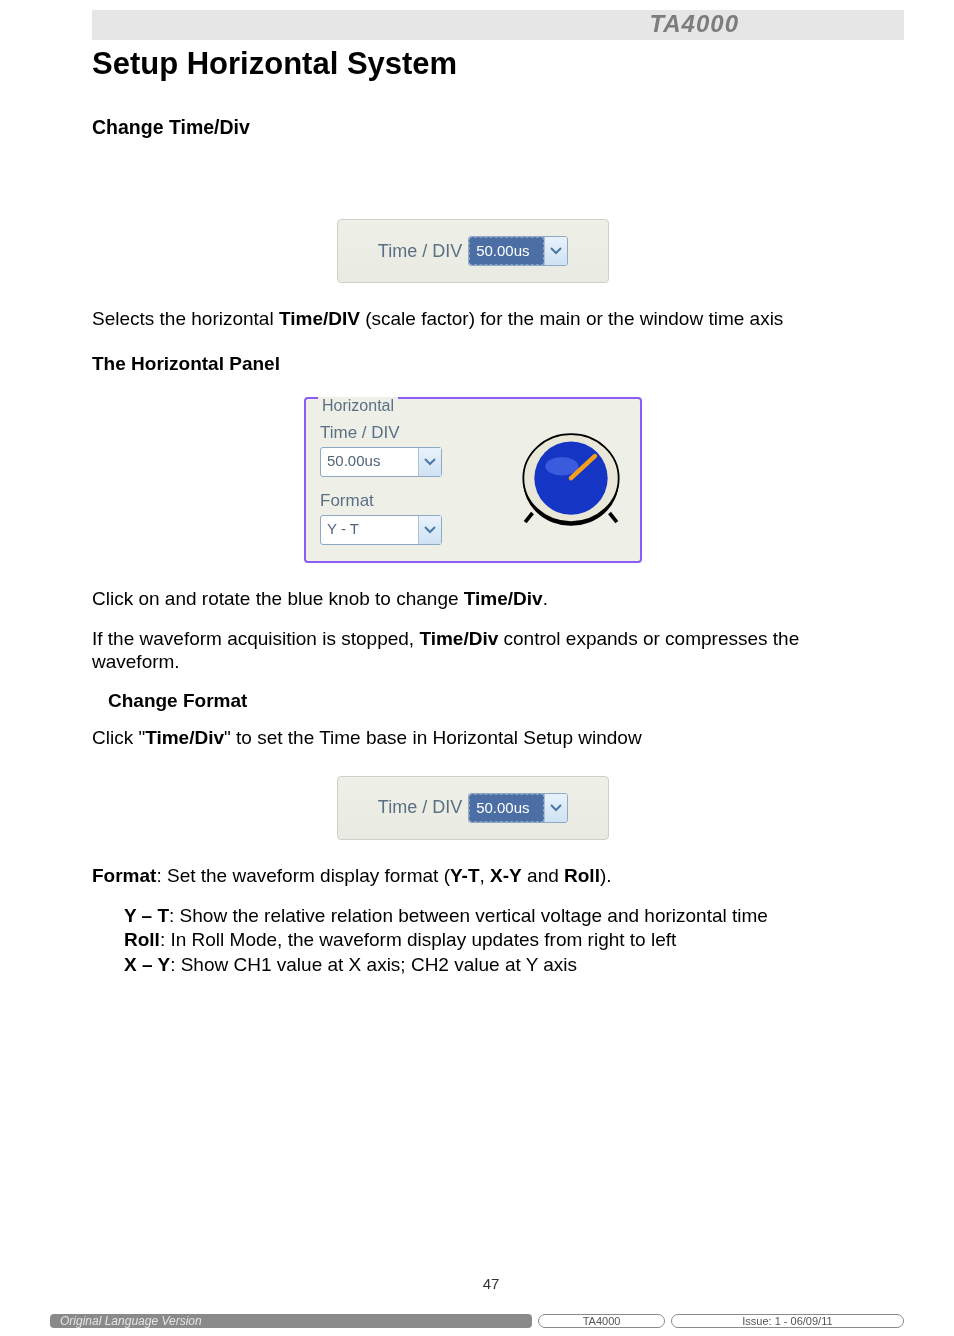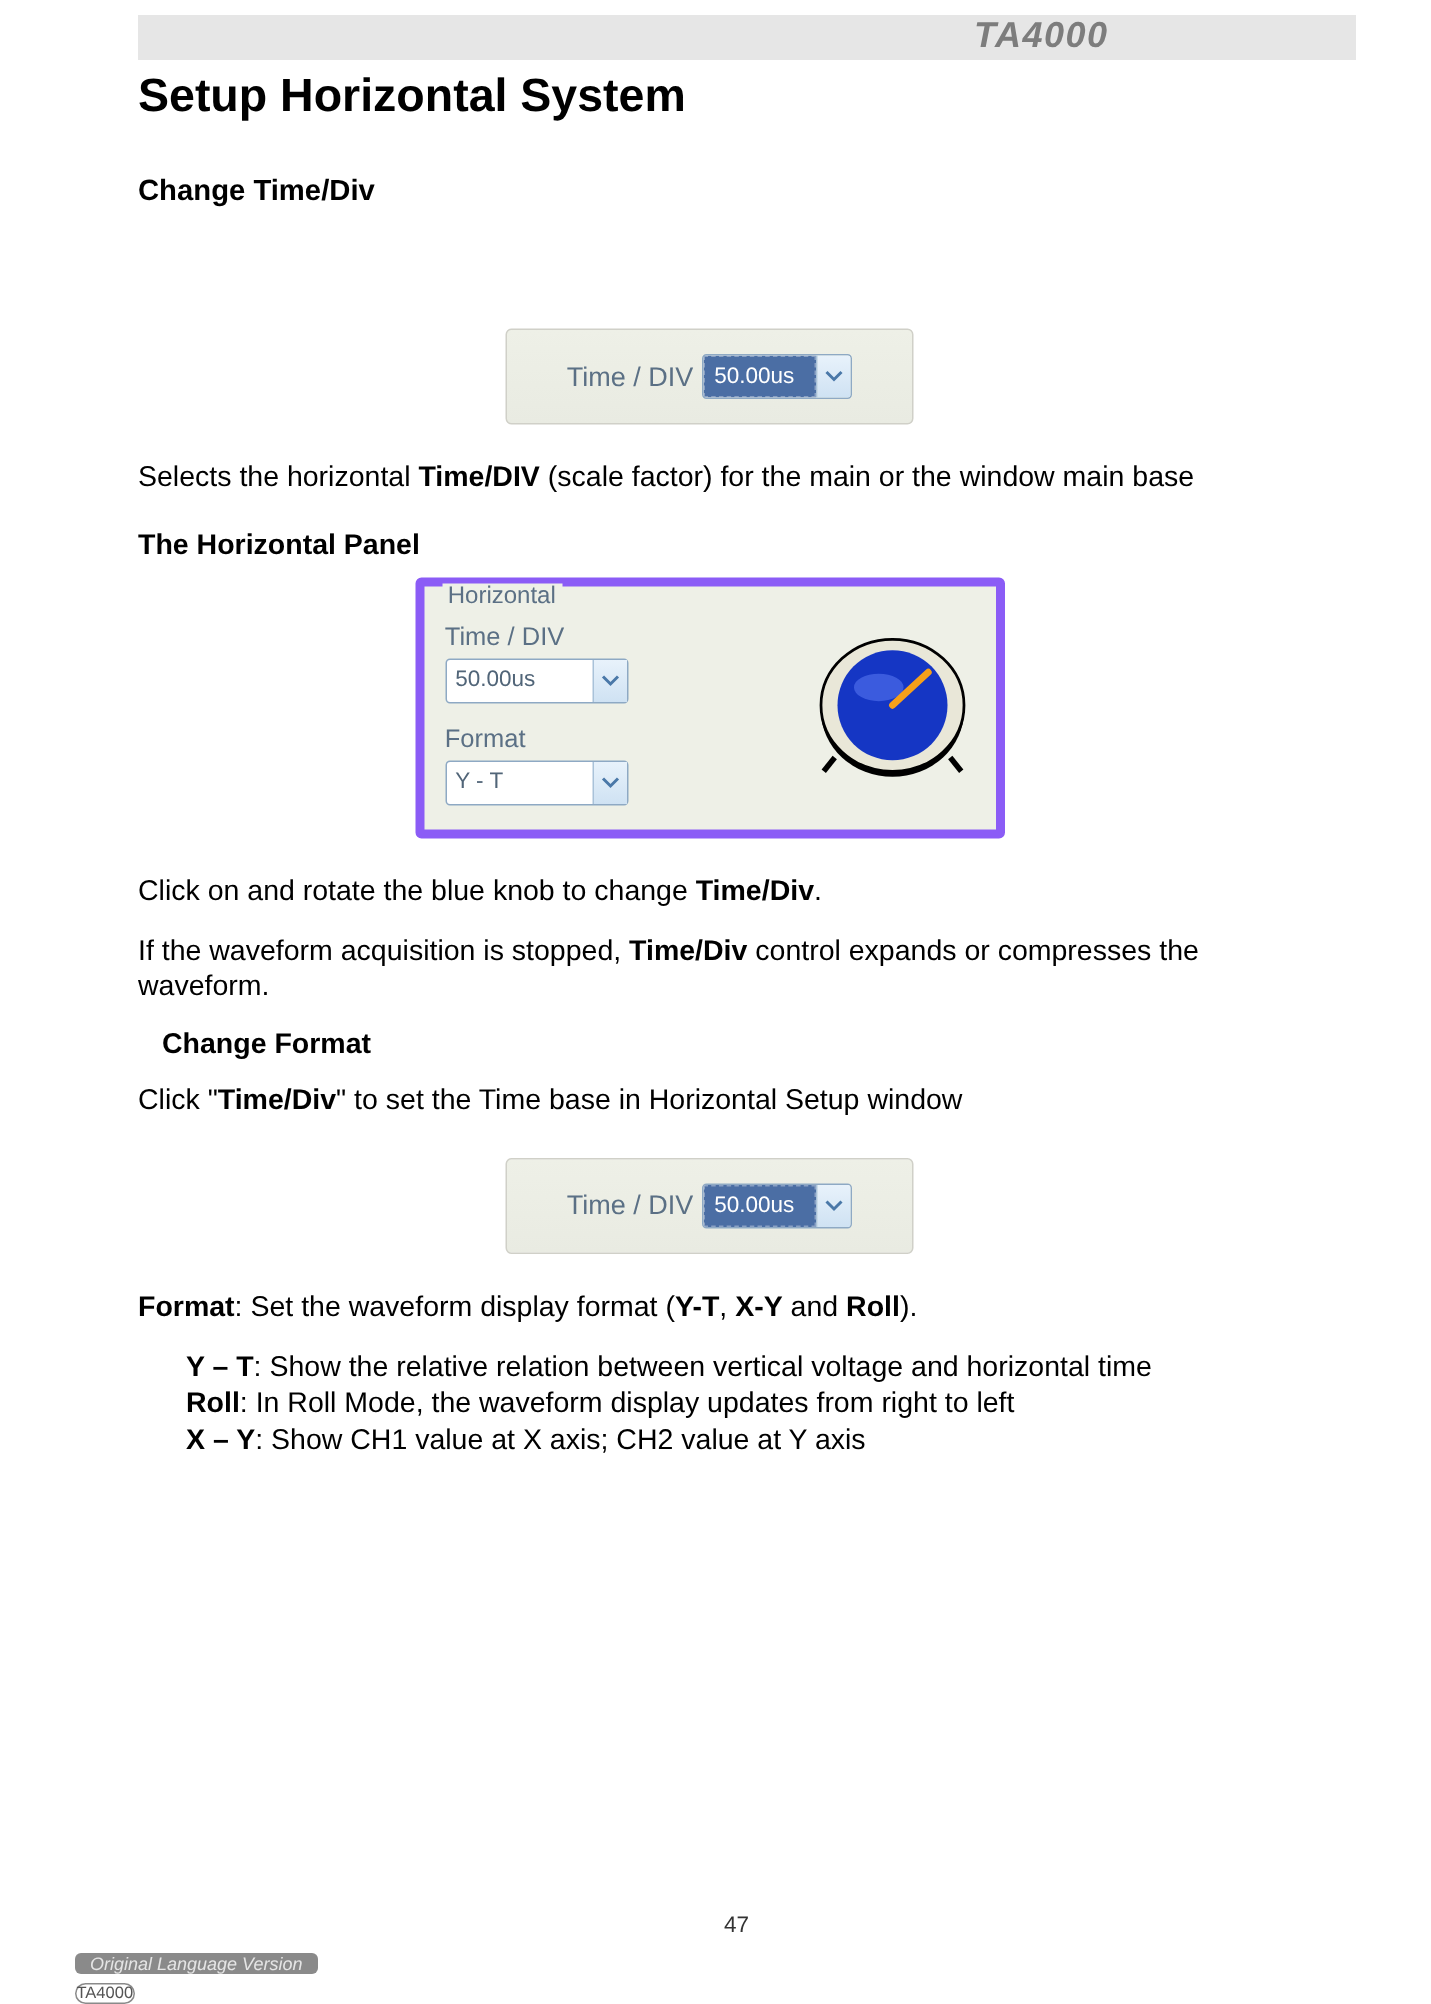--- a/index.html
+++ b/index.html
@@ -106,23 +106,23 @@
     background: linear-gradient(#e8f2fb, #cfe2f3);
     border-left: 1px solid #a9c2d9;
     display: flex;
     align-items: center;
     justify-content: center;
   }
   .timediv-select .caret svg { width: 12px; height: 8px; }
 
   
   .hpanel {
-    width: 393px;
-    margin: 10px auto 24px auto;
-    border: 6px solid #8b5cf6;
+    width: 338px;
+    margin: 22px auto 24px auto;
+    border: 2px solid #8b5cf6;
     border-radius: 4px;
     background: #eef0e7;
     position: relative;
     padding: 10px 14px 16px 14px;
     box-sizing: border-box;
   }
   .hpanel-legend {
     position: absolute;
     top: -2px;
     left: 12px;
@@ -186,22 +186,21 @@
     left: 0; right: 0;
     bottom: 54px;
     padding-left: 28px;
   }
   .footer {
     position: absolute;
     left: 50px; right: 50px; bottom: 18px;
     height: 26px;
     display: flex;
     gap: 6px;
-    align-items: flex-start;
-    flex-direction: column;
+    align-items: flex-end;
   }
   .footer .left {
     flex: 2.6;
     background: #8a8a8a;
     border-radius: 4px;
     color: #e5e5e5;
     font-style: italic;
     font-size: 12px;
     display: flex;
     align-items: center;
@@ -251,21 +250,21 @@
         <div class="val">50.00us</div>
         <div class="caret">
           <svg viewBox="0 0 12 8">
               <path d="M1 1 L6 6 L11 1" fill="none" stroke="#4a78a8" stroke-width="2"></path>
             </svg>
         </div>
       </div>
     </div>
 
     <p class="body">
-      <span>Selects the horizontal </span><span class="bold">Time/DIV</span><span> (scale factor) for the main or the window main base</span>
+      <span>Selects the horizontal </span><span class="bold">Time/DIV</span><span> (scale factor) for the main or the window time axis</span>
     </p>
 
     <div class="sub-sub">The Horizontal Panel</div>
 
     <div class="hpanel">
       <div class="hpanel-legend">Horizontal</div>
 
       <div class="hpanel-row-label">Time / DIV</div>
       <div class="hpanel-select">
         <div class="sval">50.00us</div>

